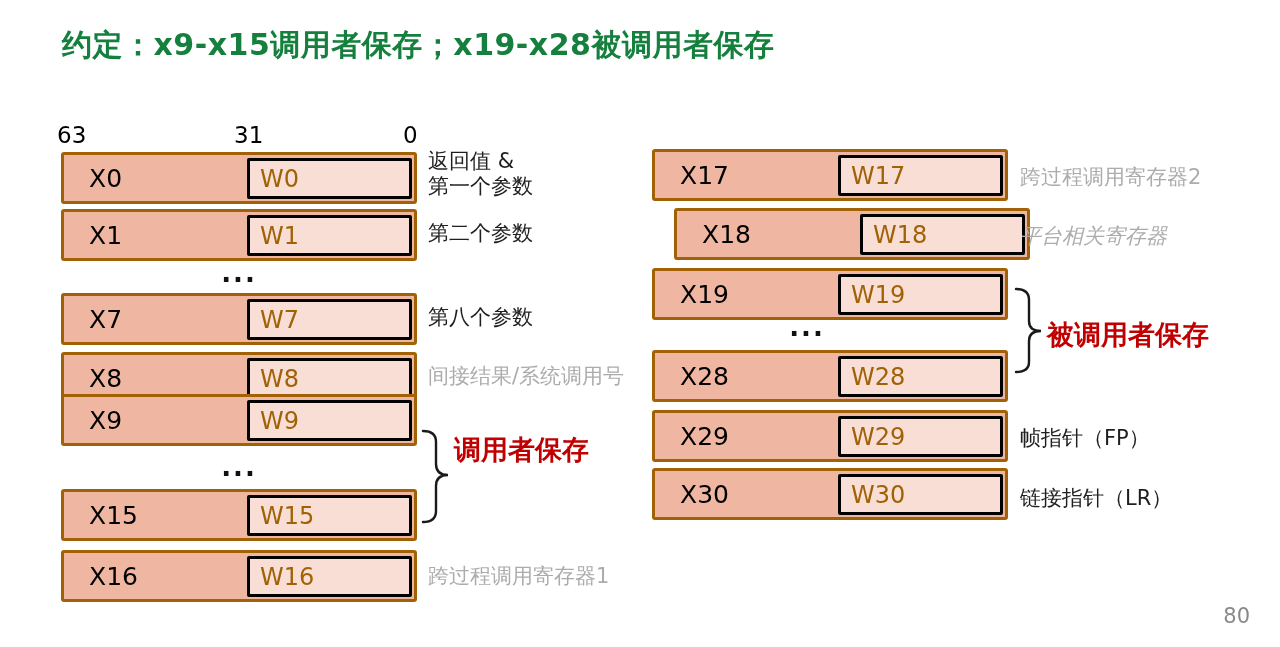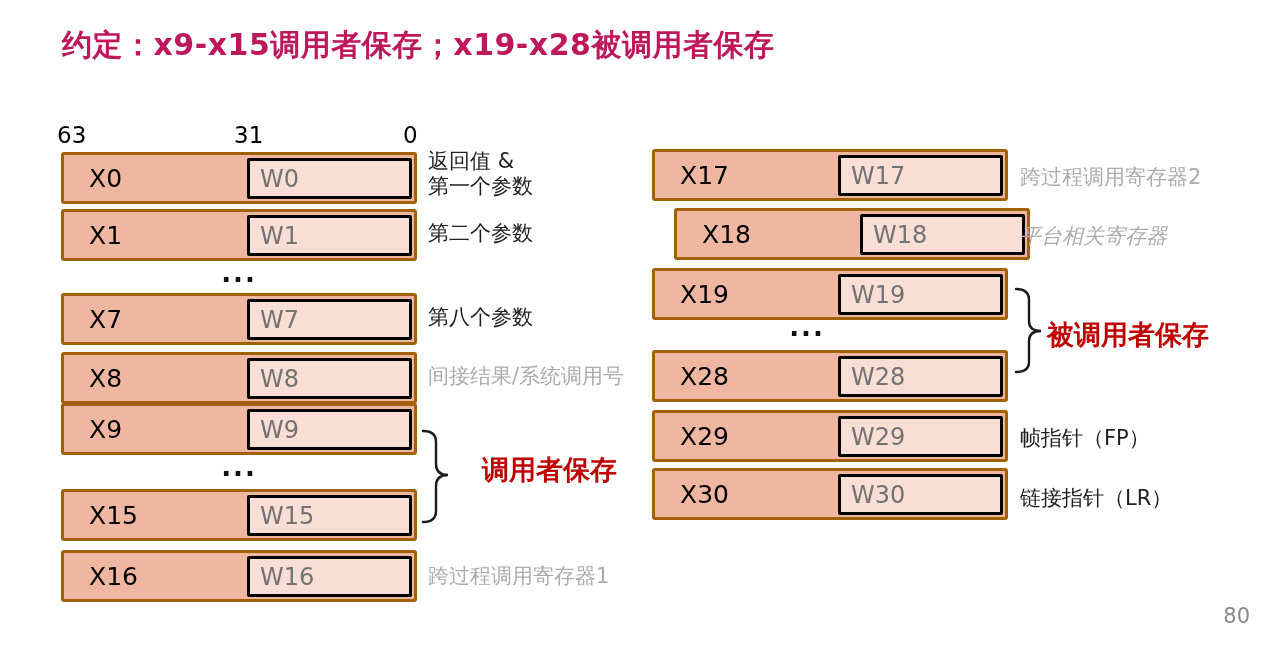--- a/index.html
+++ b/index.html
@@ -3,39 +3,39 @@
 <meta charset="utf-8">
 <style>
   html,body{margin:0;padding:0;}
   body{
     width:1280px;height:647px;background:#ffffff;overflow:hidden;position:relative;
     font-family:"DejaVu Sans","Liberation Sans",sans-serif;
     -webkit-font-smoothing:antialiased;
   }
   .abs{position:absolute;}
   .title{
-    left:62px;top:25px;font-size:30px;font-weight:bold;color:#be185d;
+    left:62px;top:25px;font-size:30px;font-weight:bold;color:#15803d;
     white-space:nowrap;letter-spacing:0.5px;
   }
   .bit-label{font-size:23px;color:#000;top:122px;text-align:right;}
   .reg{
     position:absolute;width:350px;height:46px;
     background:#efb6a1;border:3px solid #a16207;border-radius:3px;
   }
   .xname{
     position:absolute;left:25px;top:50%;transform:translateY(-50%);
     font-size:25px;color:#000;
   }
   .wbox{
     position:absolute;left:183px;top:3px;width:159px;height:35px;
     background:#f8ded4;border:3px solid #000;border-radius:2px;
   }
   .wname{
     position:absolute;left:10px;top:50%;transform:translateY(-50%);
-    font-size:24px;color:#737373;
+    font-size:24px;color:#a16207;
   }
   .side-label{
     position:absolute;font-size:21px;color:#1f1f1f;white-space:nowrap;line-height:25px;
   }
   .side-label .line{display:block;}
   .gray{color:#acacac;}
   .red-note{
     position:absolute;font-size:27px;font-weight:bold;color:#c00000;white-space:nowrap;
   }
   .dots{
@@ -77,21 +77,21 @@
     <div class="wbox">
       <span class="wname">W7</span>
     </div>
   </div>
   <div class="reg" style="left:61px;top:352px;">
     <span class="xname">X8</span>
     <div class="wbox">
       <span class="wname">W8</span>
     </div>
   </div>
-  <div class="reg" style="left:61px;top:403px;text-decoration:underline;">
+  <div class="reg" style="left:61px;top:394px;text-decoration:underline;">
     <span class="xname">X9</span>
     <div class="wbox">
       <span class="wname">W9</span>
     </div>
   </div>
   <div class="dots" style="left:61px;top:452px;width:356px;">...</div>
   <div class="reg" style="left:61px;top:489px;">
     <span class="xname">X15</span>
     <div class="wbox">
       <span class="wname">W15</span>
@@ -154,18 +154,18 @@
   <div class="side-label gray" style="left:1020px;top:165px;">跨过程调用寄存器2</div>
   <div class="side-label gray" style="left:1020px;top:224px;font-style:italic;">平台相关寄存器</div>
   <div class="side-label" style="left:1020px;top:426px;">帧指针（FP）</div>
   <div class="side-label" style="left:1020px;top:486px;">链接指针（LR）</div>
 
   <svg class="overlay" width="1280" height="647" viewBox="0 0 1280 647">
     <path d="M423,431 Q436,431 436,442 L436,464 Q436,475 448,475 Q436,475 436,486 L436,511 Q436,522 423,522" fill="none" stroke="#1a1a1a" stroke-width="2.4" stroke-linecap="round"></path>
     <path d="M1016,289 Q1029,289 1029,300 L1029,321 Q1029,331 1041,331 Q1029,331 1029,341 L1029,362 Q1029,372 1016,372" fill="none" stroke="#1a1a1a" stroke-width="2.4" stroke-linecap="round"></path>
   </svg>
 
-  <div class="red-note" style="left:454px;top:452px;margin-left:28px;">调用者保存</div>
+  <div class="red-note" style="left:454px;top:432px;">调用者保存</div>
   <div class="red-note" style="left:1047px;top:317px;">被调用者保存</div>
 
   <div class="page-num">80</div>
 
 </div>
 
 </body></html>

